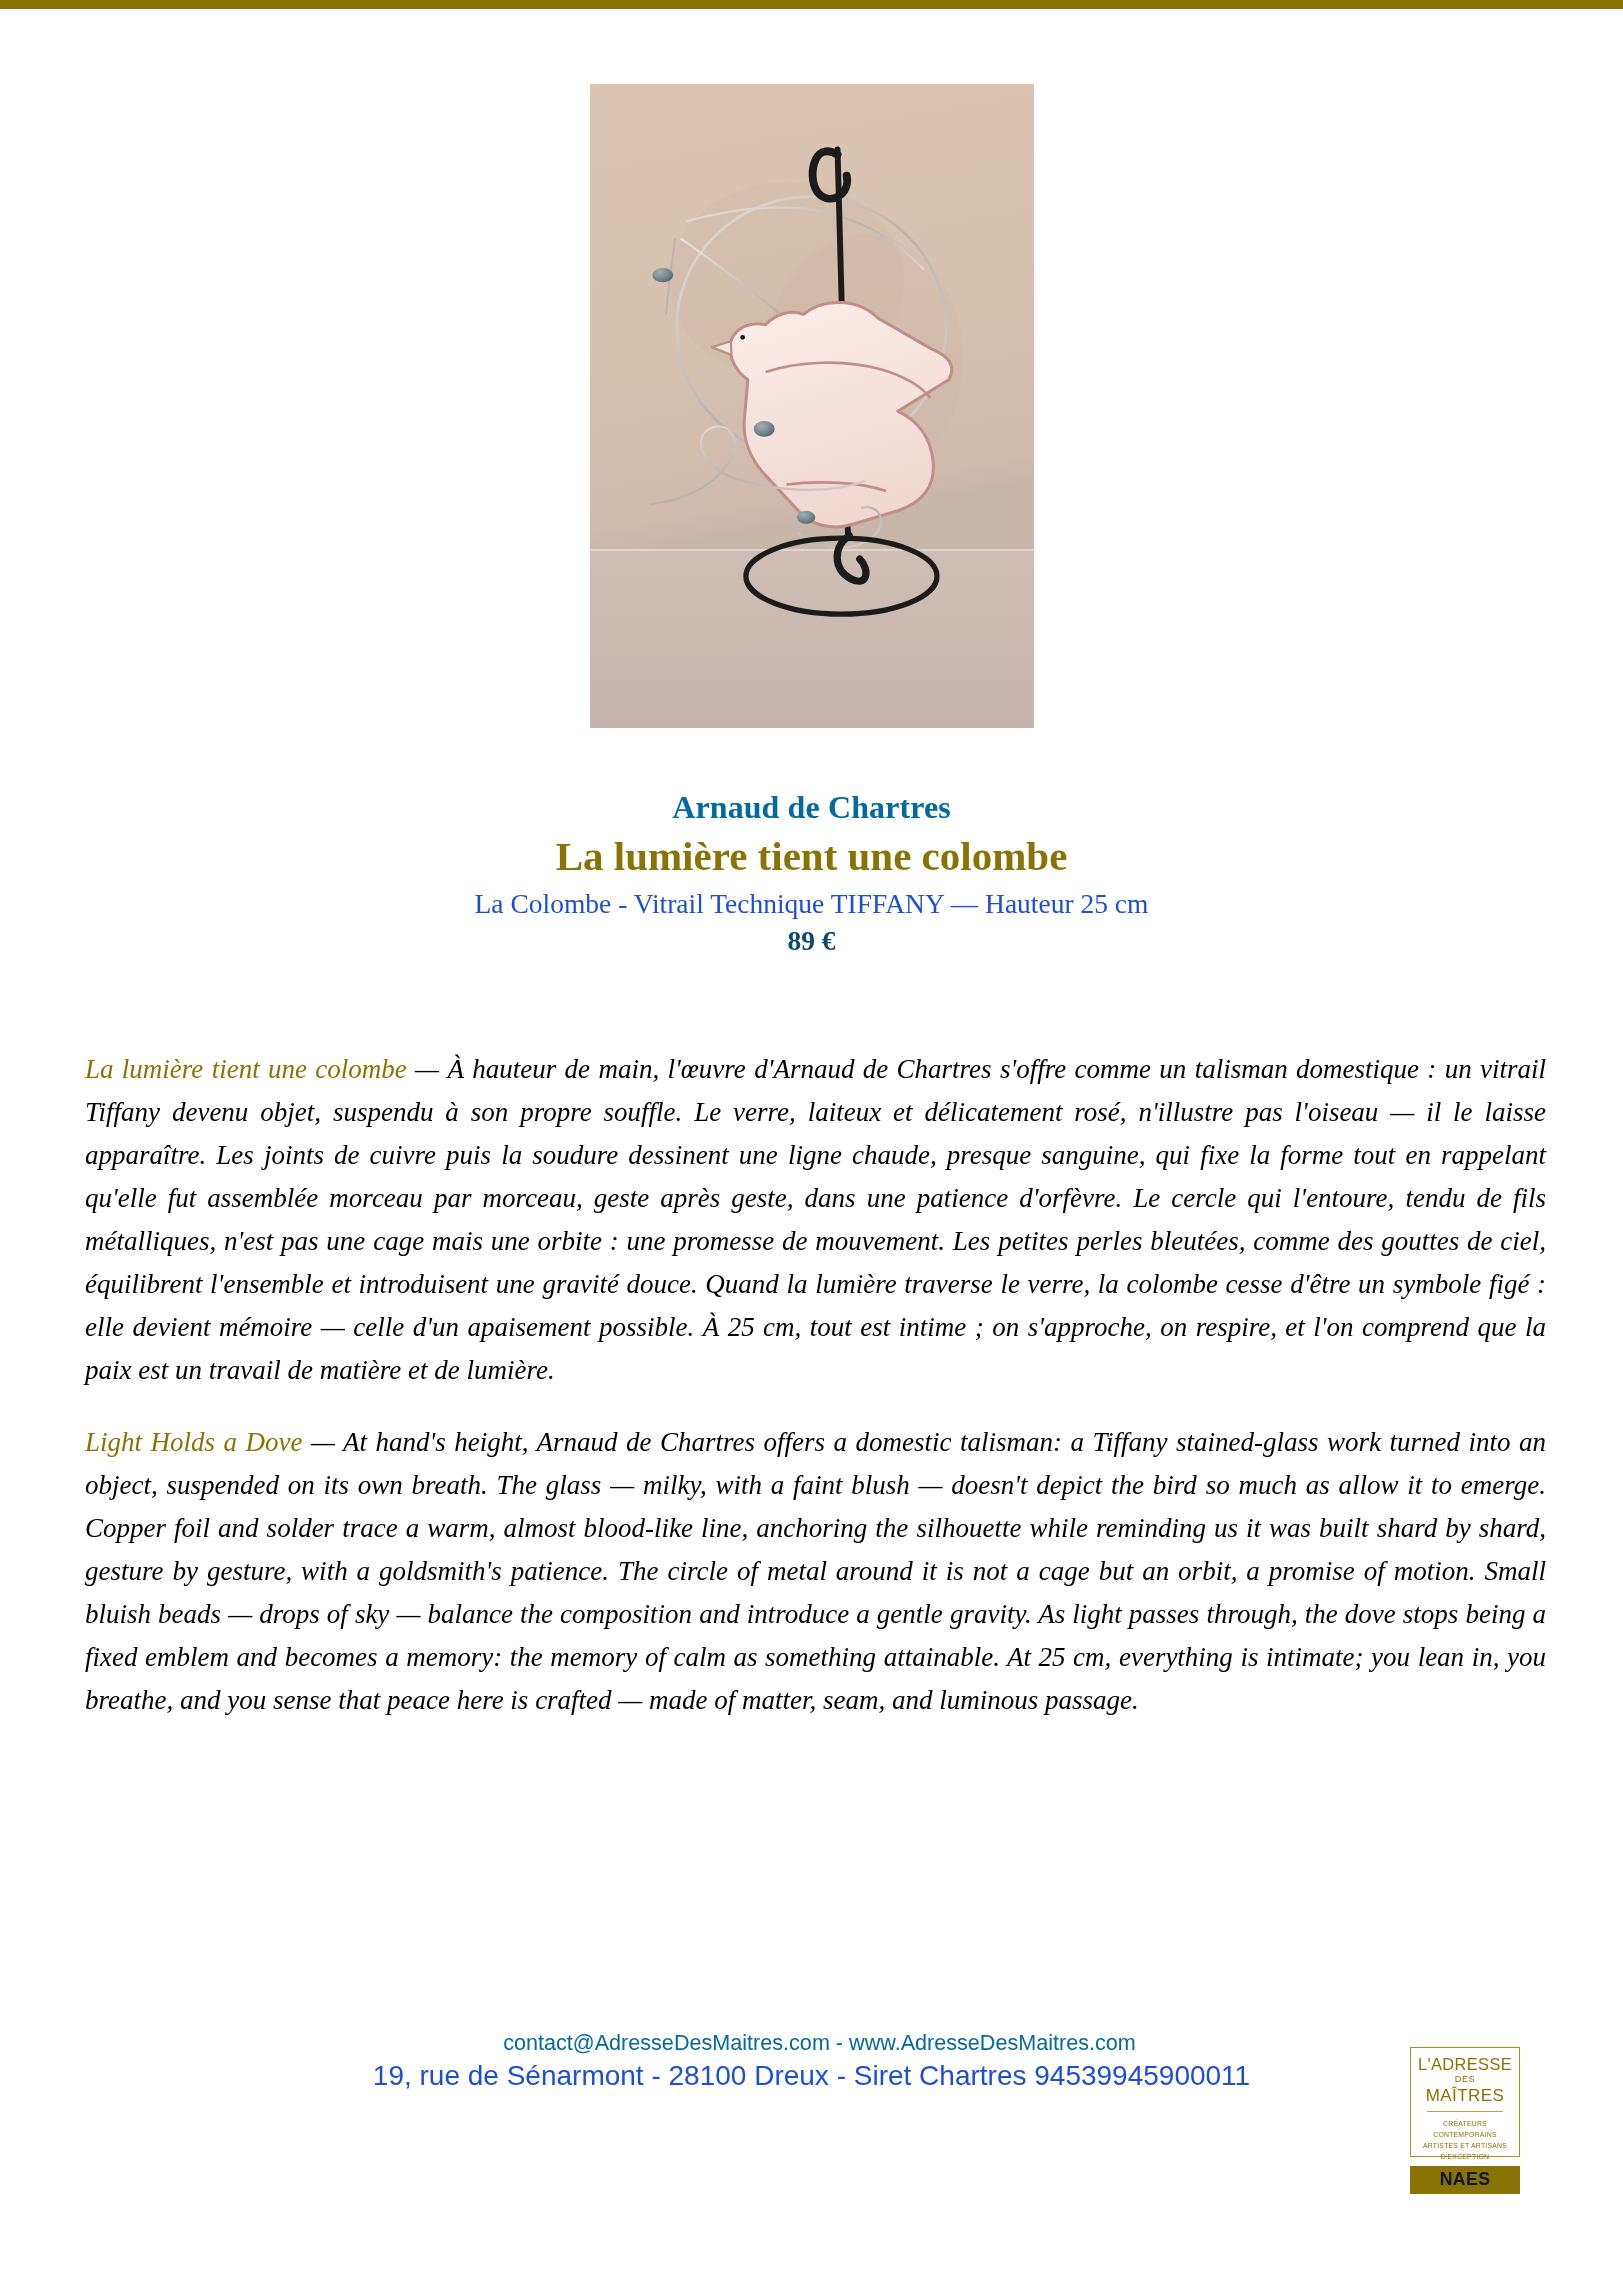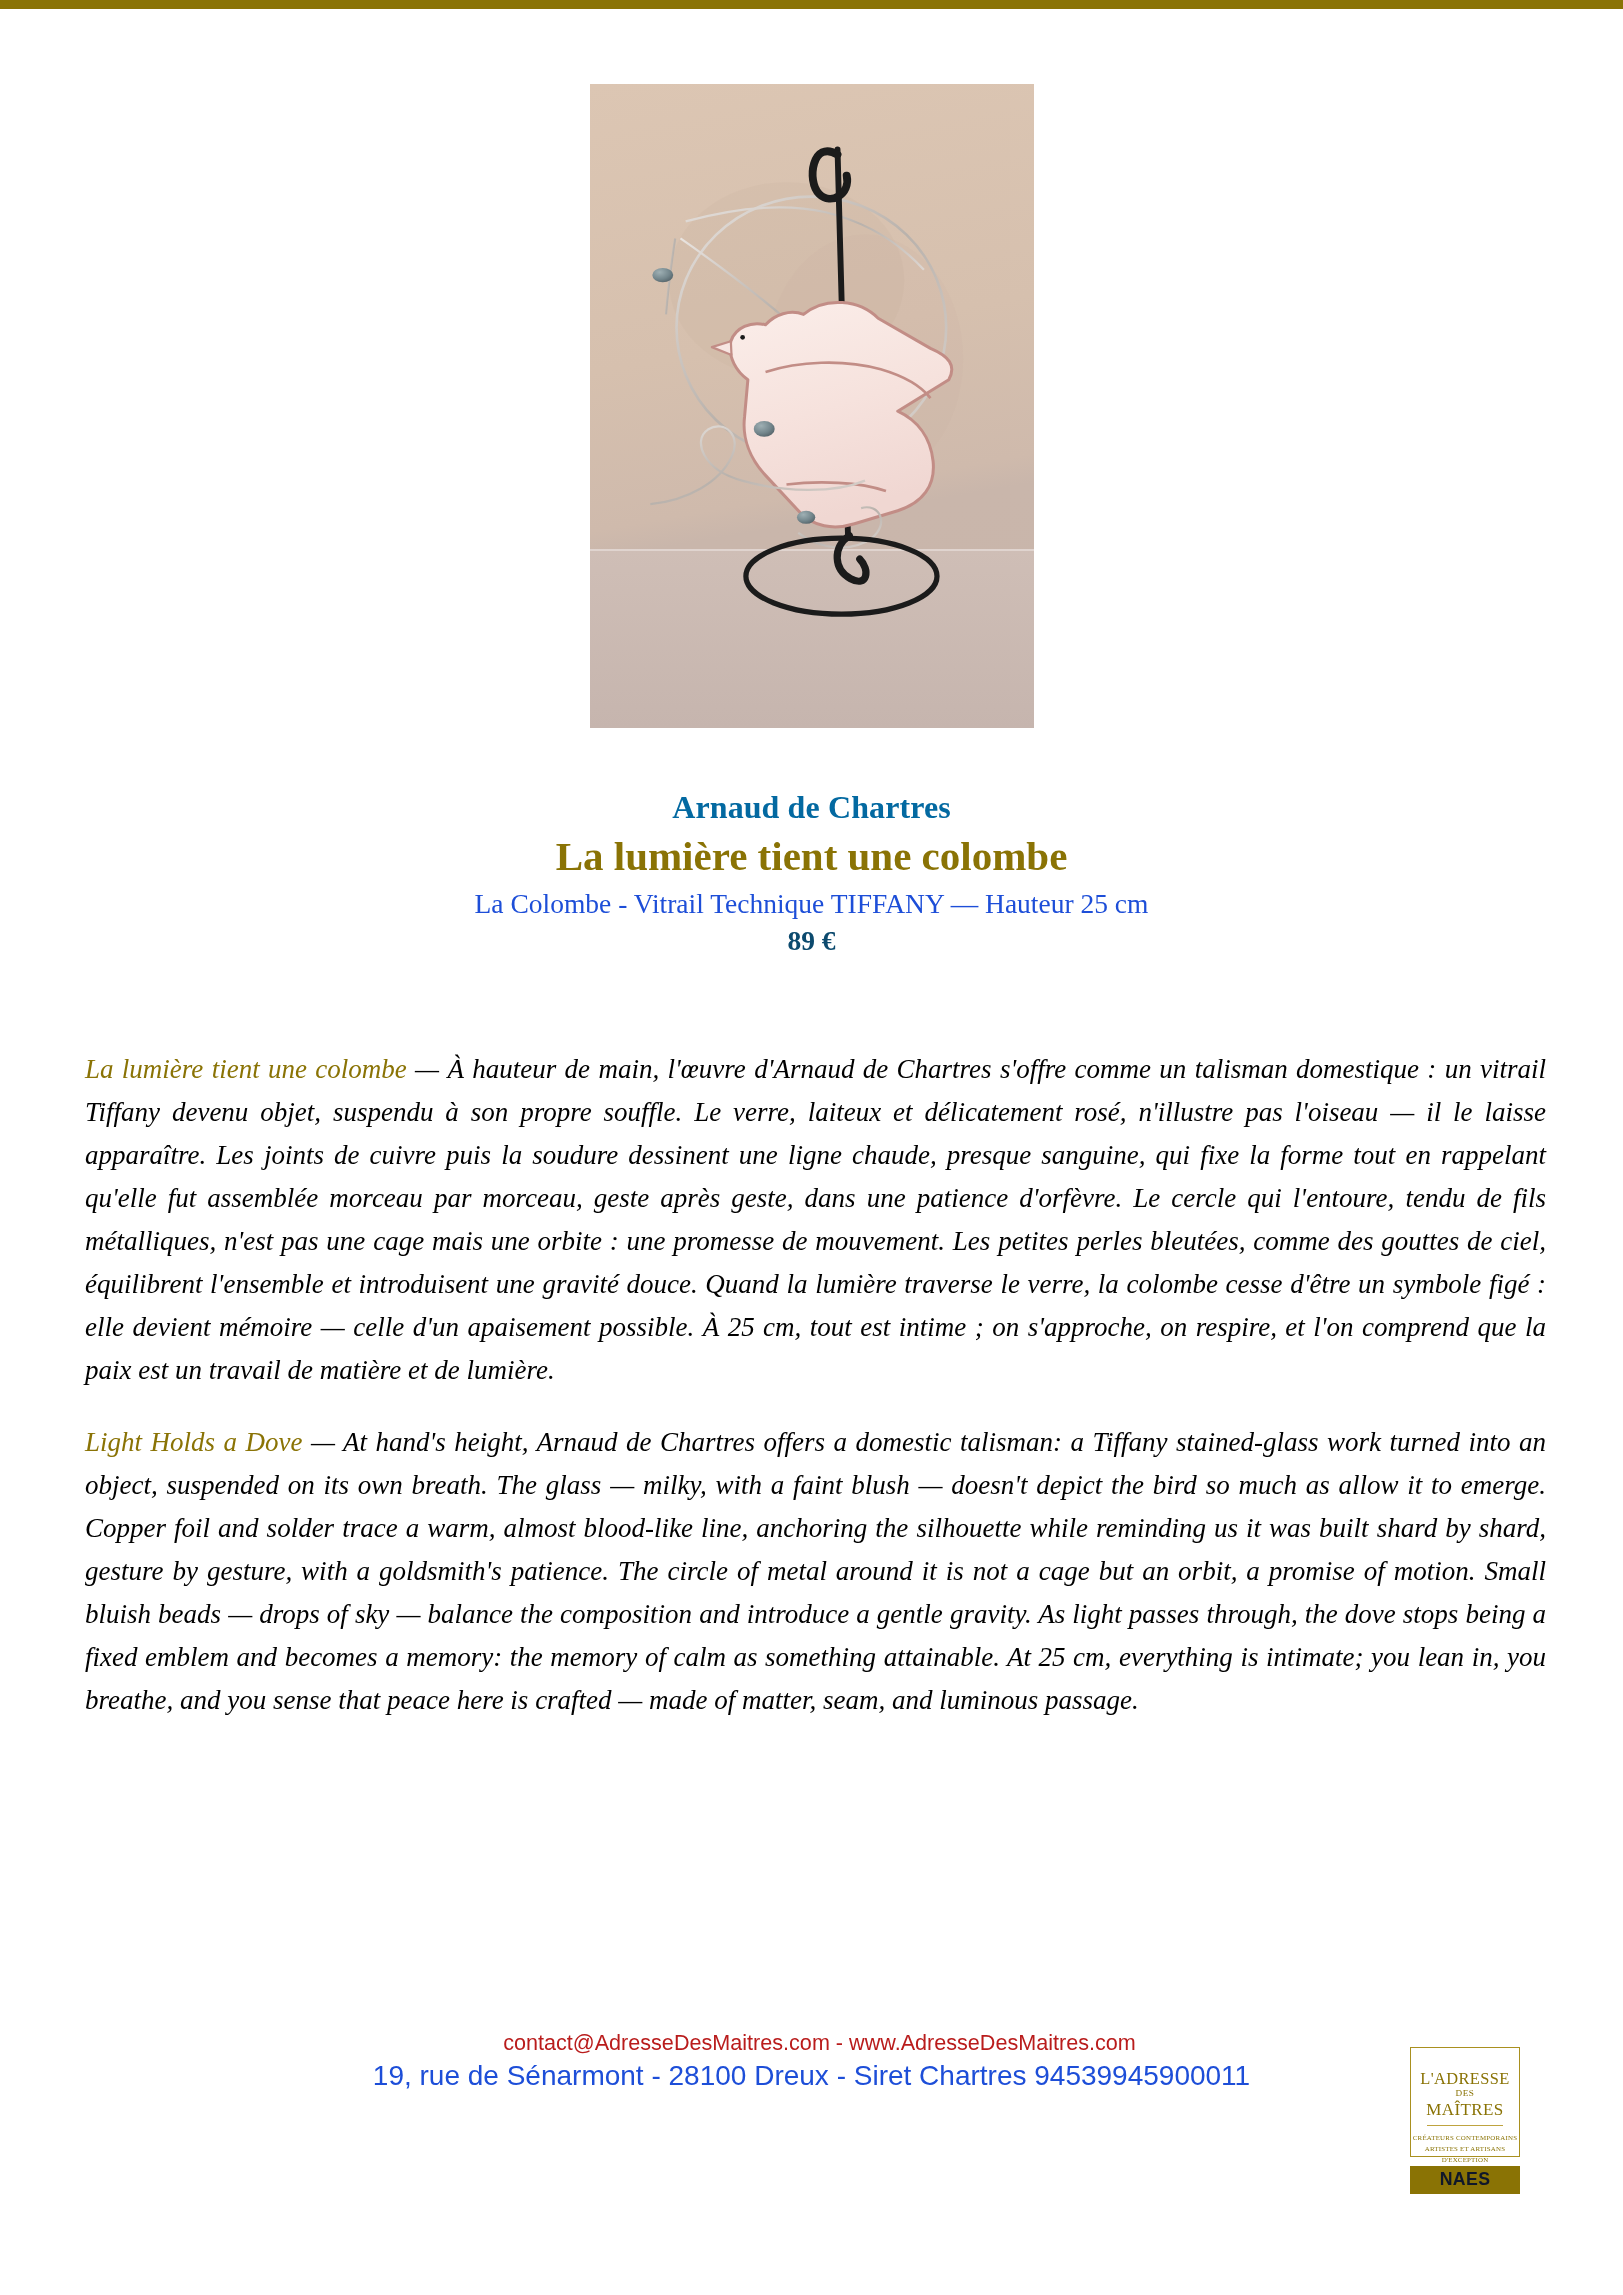--- a/index.html
+++ b/index.html
@@ -117,21 +117,21 @@
     text-align: center;
     font-family: "Liberation Sans", sans-serif;
   }
   .footer-line { line-height: 1.32; }
   .f-gold {
     color: #8a7305;
     font-weight: bold;
     font-size: 23px;
   }
   .f-black {
-    color: #b91c1c;
+    color: #0369a1;
     font-size: 21.6px;
     margin-left: 16px;
   }
   .f-gold2 {
     color: #8a7305;
     font-weight: bold;
     font-size: 23px;
   }
   .f-black2 {
     color: #1d4ed8;
@@ -143,23 +143,23 @@
     position: absolute;
     left: 1410px;
     top: 2047px;
     width: 116px;
   }
   .logo-box {
     width: 110px;
     height: 110px;
     border: 1.3px solid #a9901f;
     box-sizing: border-box;
-    padding-top: 22px;
-    text-align: center;
-    font-family: Liberation Serif, serif;
+    padding-top: 8px;
+    text-align: center;
+    font-family: Liberation Sans, sans-serif;
     color: #8a7305;
     background: #fff;
   }
   .logo-l1 { font-size: 16.4px; letter-spacing: 0.4px; line-height: 1.06; }
   .logo-l2 { font-size: 9.2px; letter-spacing: 0.5px; line-height: 1.5; }
   .logo-l3 { font-size: 17px; letter-spacing: 0.4px; line-height: 1.06; }
   .logo-rule {
     width: 76px;
     height: 0.7px;
     background: #bfa440;

